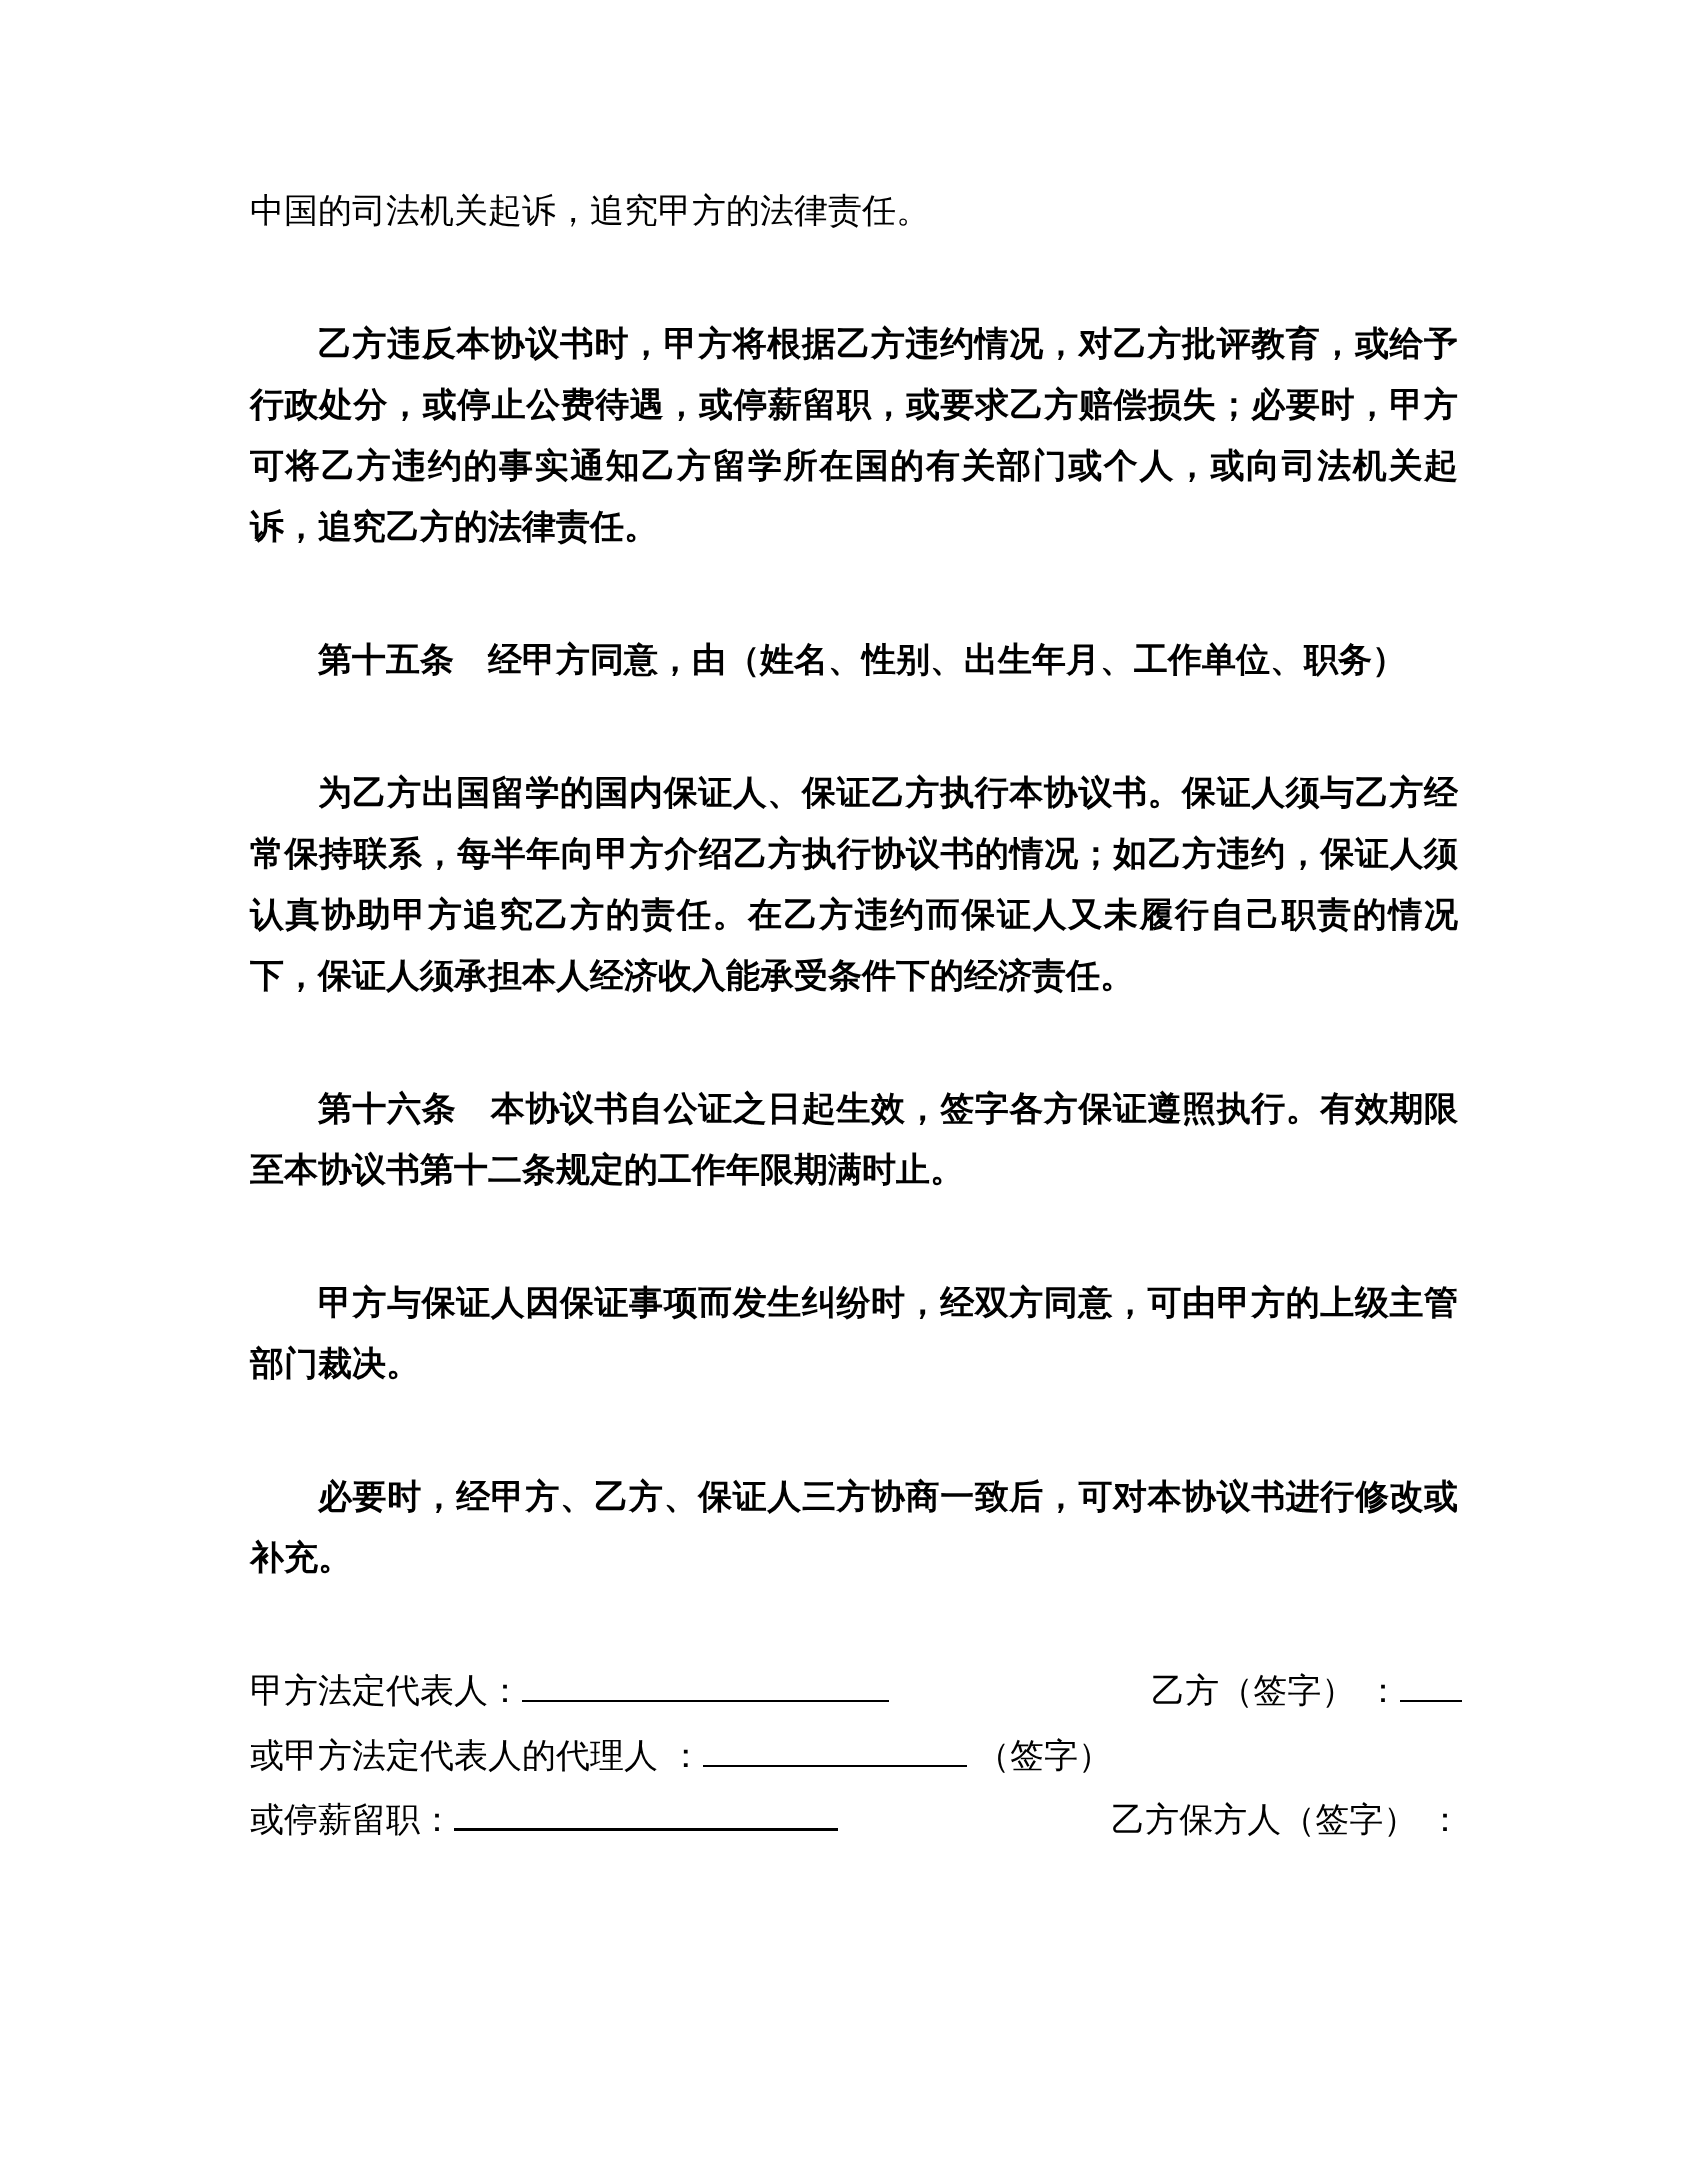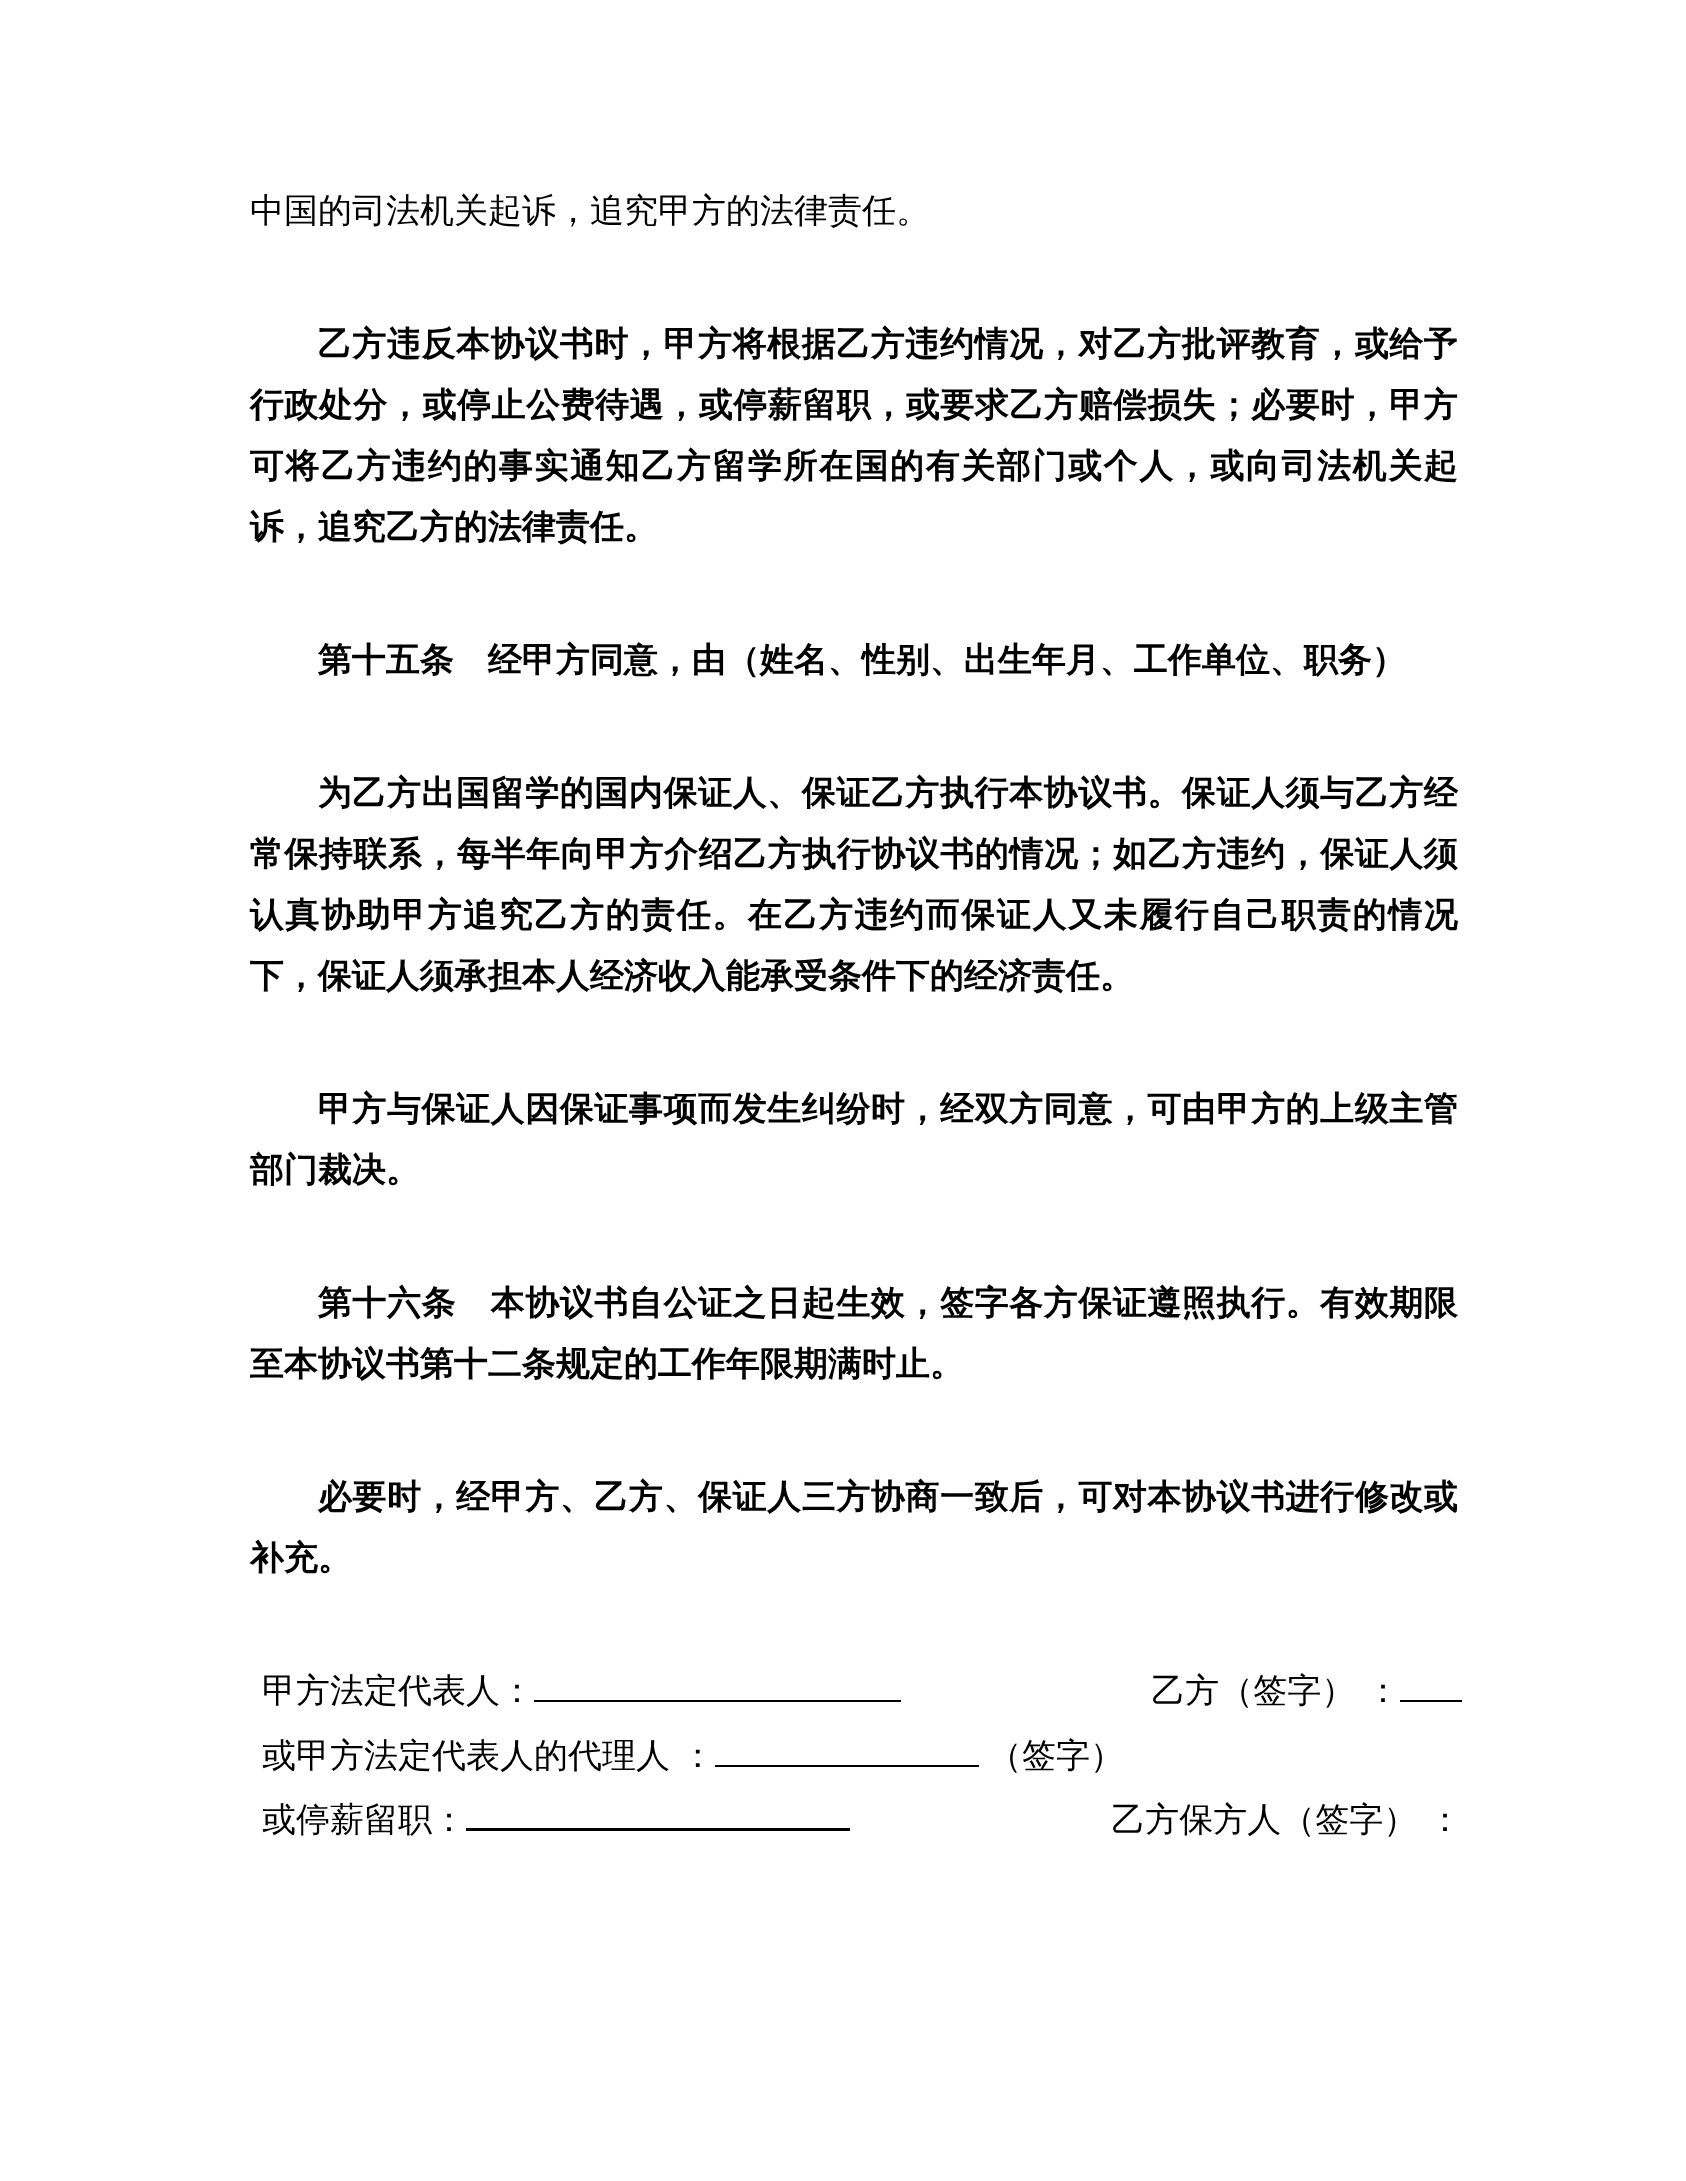--- a/index.html
+++ b/index.html
@@ -37,21 +37,20 @@
   }
   .sig-row {
     display: flex;
     justify-content: space-between;
     align-items: baseline;
     margin-bottom: 3.7px;
     white-space: nowrap;
   }
   .sig-left, .sig-right {
     display: inline-block;
-    margin-left: 12px;
   }
   .uline {
     display: inline-block;
     height: 27.5px;
     border-bottom: 2.8px solid #000000;
     vertical-align: baseline;
   }
   .u-rep   { width: 367px; }
   .u-short { width: 62px;  }
   .u-agent { width: 264px; margin-right: 9.2px; }
@@ -64,23 +63,23 @@
   <div class="content">
 
     <p class="para">中国的司法机关起诉，追究甲方的法律责任。</p>
 
     <p class="para indent">乙方违反本协议书时，甲方将根据乙方违约情况，对乙方批评教育，或给予行政处分，或停止公费待遇，或停薪留职，或要求乙方赔偿损失；必要时，甲方可将乙方违约的事实通知乙方留学所在国的有关部门或个人，或向司法机关起诉，追究乙方的法律责任。</p>
 
     <p class="para indent">第十五条　经甲方同意，由（姓名、性别、出生年月、工作单位、职务）</p>
 
     <p class="para indent">为乙方出国留学的国内保证人、保证乙方执行本协议书。保证人须与乙方经常保持联系，每半年向甲方介绍乙方执行协议书的情况；如乙方违约，保证人须认真协助甲方追究乙方的责任。在乙方违约而保证人又未履行自己职责的情况下，保证人须承担本人经济收入能承受条件下的经济责任。</p>
 
+    <p class="para indent">第十六条　本协议书自公证之日起生效，签字各方保证遵照执行。有效期限至本协议书第十二条规定的工作年限期满时止。</p>
+
     <p class="para indent">甲方与保证人因保证事项而发生纠纷时，经双方同意，可由甲方的上级主管部门裁决。</p>
-
-    <p class="para indent">第十六条　本协议书自公证之日起生效，签字各方保证遵照执行。有效期限至本协议书第十二条规定的工作年限期满时止。</p>
 
     <p class="para indent">必要时，经甲方、乙方、保证人三方协商一致后，可对本协议书进行修改或补充。</p>
 
 
     <div class="sig-block">
 
       <div class="sig-row">
         <span class="sig-left">
           <span>甲方法定代表人：</span><span class="uline u-rep"></span>
         </span>

